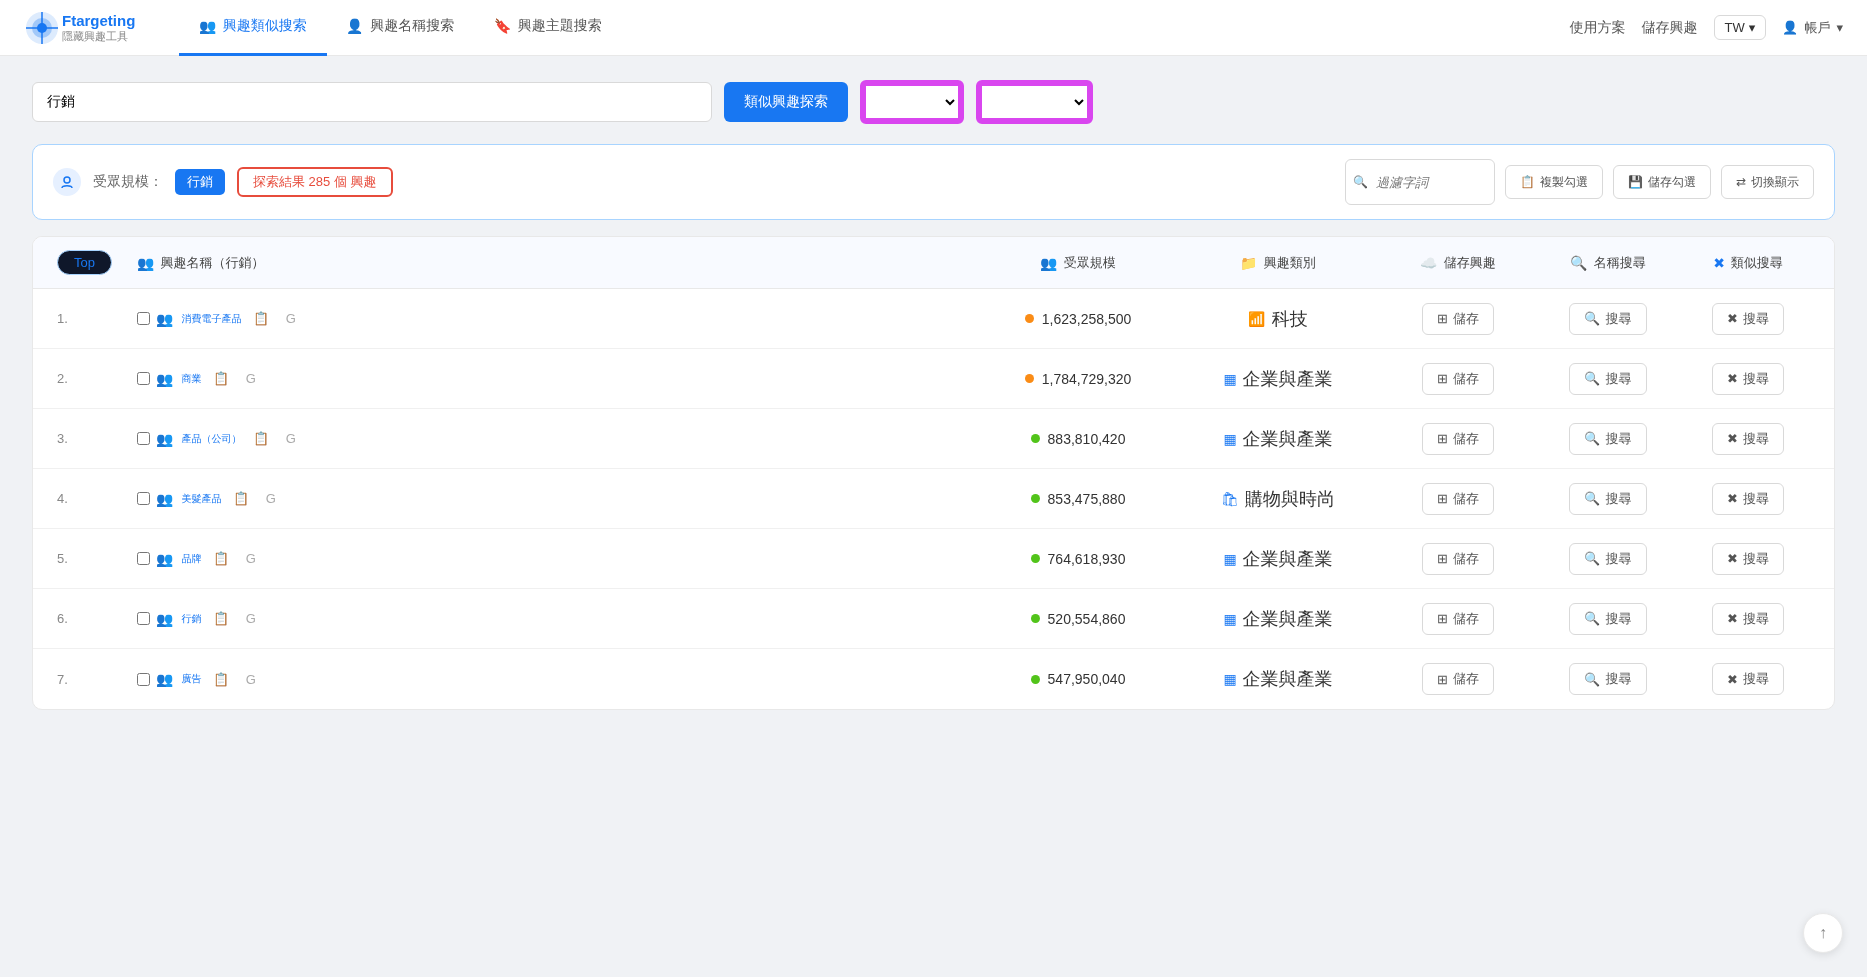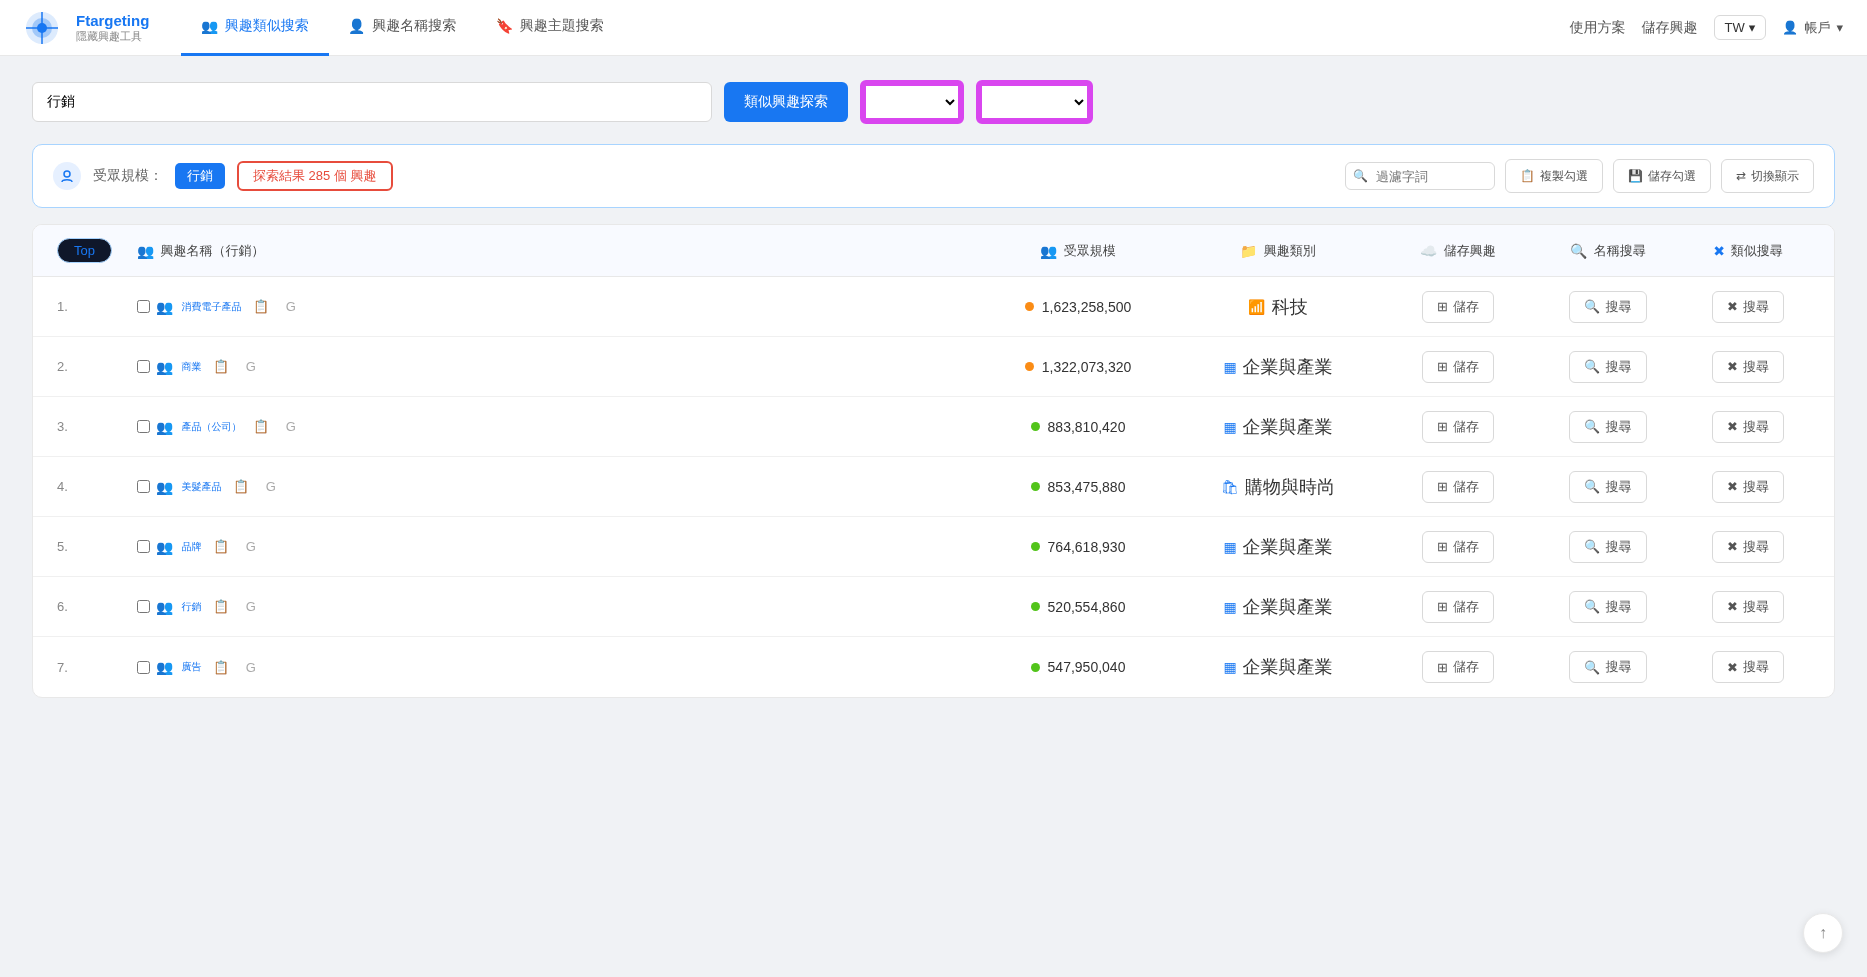--- a/index.html
+++ b/index.html
@@ -11,22 +11,22 @@
       border-bottom: 1px solid #e8e8e8;
       display: flex;
       align-items: center;
       padding: 0 24px;
       height: 56px;
       position: relative;
     }
     .logo-area {
       display: flex;
       align-items: center;
-      gap: 16px;
-      margin-right: 32px;
+      gap: 2px;
+      margin-right: 44px;
     }
     .logo-icon {
       width: 36px;
       height: 36px;
     }
     .logo-text {
       display: flex;
       flex-direction: column;
       line-height: 1.2;
     }
@@ -177,28 +177,29 @@
       display: flex;
       align-items: center;
       gap: 10px;
     }
     .filter-search-wrap {
       position: relative;
       display: flex;
       align-items: center;
     }
     .filter-search-input {
-      height: 28px;
+      height: 46px;
       border: 1px solid #d9d9d9;
       border-radius: 6px;
       padding: 0 10px 0 30px;
       font-size: 13px;
       background: #fff;
       outline: none;
       width: 150px;
+      font-style: italic;
     }
     .filter-search-icon {
       position: absolute;
       left: 8px;
       color: #999;
       font-size: 12px;
     }
     .action-btn {
       height: 34px;
       padding: 0 14px;
@@ -530,21 +531,21 @@
           <span class="user-icon-blue">👥</span>
         </div>
         <span class="interest-link">商業</span>
         <span class="copy-icon">📋</span>
         <span class="google-icon">G</span>
       </div>
     </div>
     <div class="td">
       <div class="audience-cell">
         <span class="dot dot-orange"></span>
-        <span class="audience-num">1,322,073,320</span>
+        <span class="audience-num">1,784,729,320</span>
       </div>
     </div>
     <div class="td">
       <div class="category-cell">
         <span class="cat-icon">▦</span>
         <span class="cat-text">企業與產業</span>
       </div>
     </div>
     <div class="td" style="display:flex;justify-content:center;">
       <button class="save-btn">

